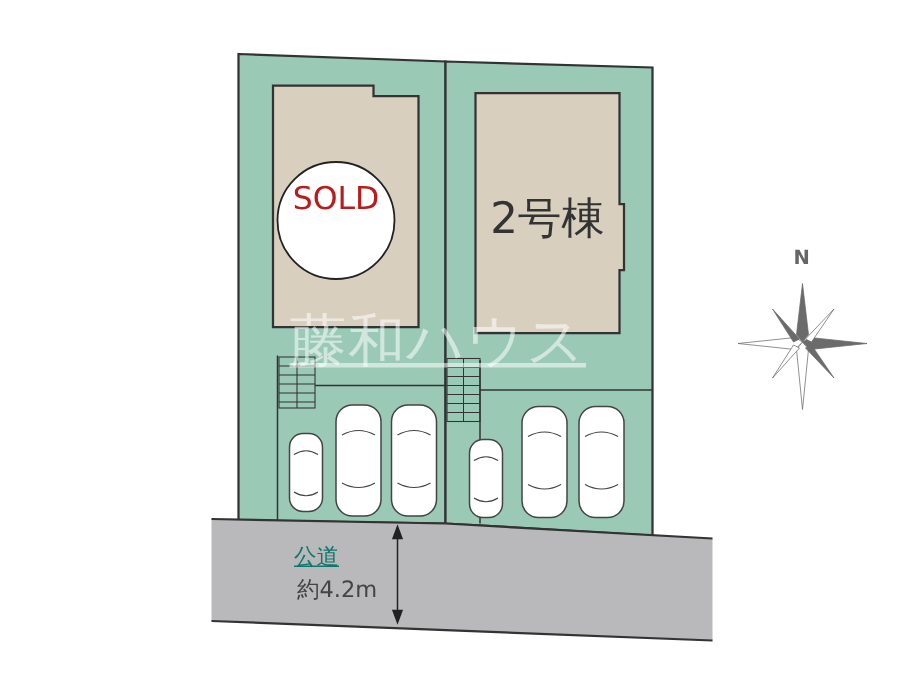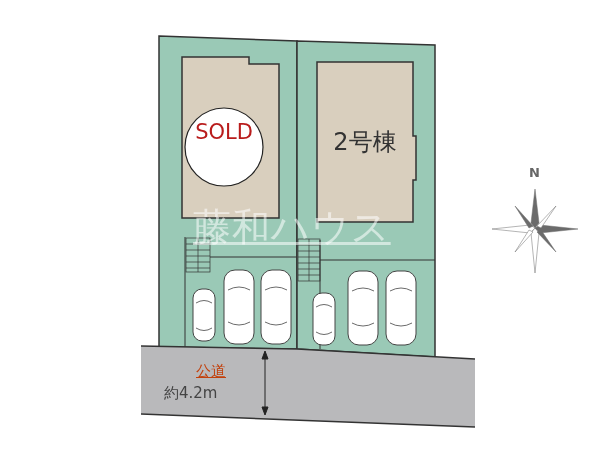--- a/index.html
+++ b/index.html
@@ -79,20 +79,20 @@
     <polygon points="556,206 537,226 541,228" fill="#fff"></polygon>
     <polygon points="515,252 533,232 529,230" fill="#fff"></polygon>
     <polygon points="556,252 537,232 541,230"></polygon>
   </g>
 </svg>
 
 <div style="position:absolute;left:185px;top:119px;width:78px;text-align:center;font-size:21px;line-height:27px;color:#b91c1c;">
   <div>SOLD</div>
 </div>
 
-<div style="position:absolute;left:317px;top:126px;width:96px;text-align:center;font-size:24px;color:#333;">2号棟</div>
+<div style="position:absolute;left:317px;top:126px;width:96px;text-align:center;font-size:29px;color:#333;">2号棟</div>
 
 <div style="position:absolute;left:193px;top:202px;width:215px;font-size:38px;letter-spacing:1px;color:rgba(255,255,255,0.55);white-space:nowrap;text-decoration:underline;">藤和ハウス</div>
 
-<div style="position:absolute;left:196px;top:362px;font-size:15px;color:#c2410c;text-decoration:underline;">公道</div>
-<div style="position:absolute;left:164px;top:384px;font-size:15px;color:#444;">約4.2m</div>
+<div style="position:absolute;left:196px;top:362px;font-size:15px;color:#0f766e;text-decoration:underline;">公道</div>
+<div style="position:absolute;left:198px;top:384px;font-size:15px;color:#444;">約4.2m</div>
 
 <div style="position:absolute;left:529px;top:165px;font-size:13px;font-weight:bold;color:#666;">N</div>
 
 </body></html>

